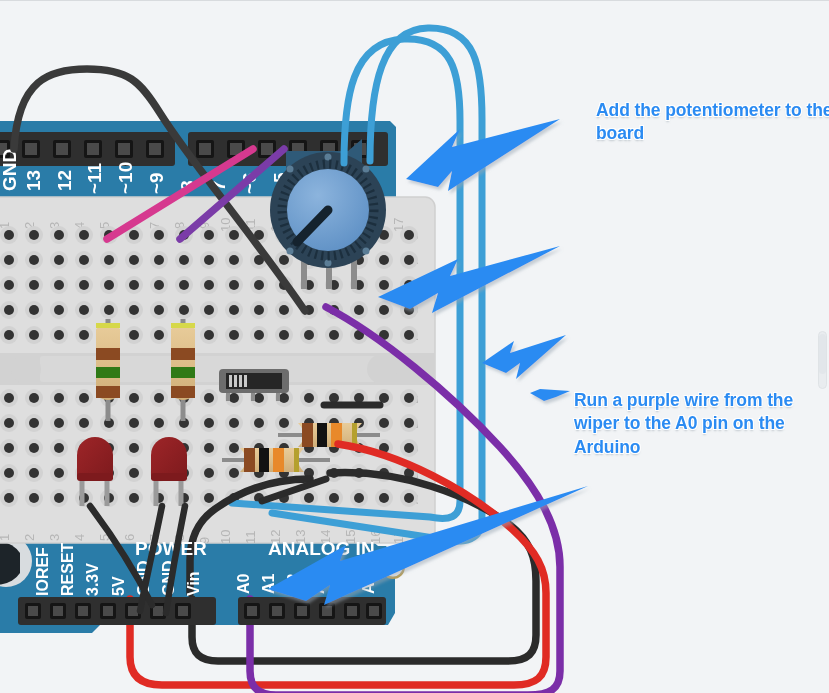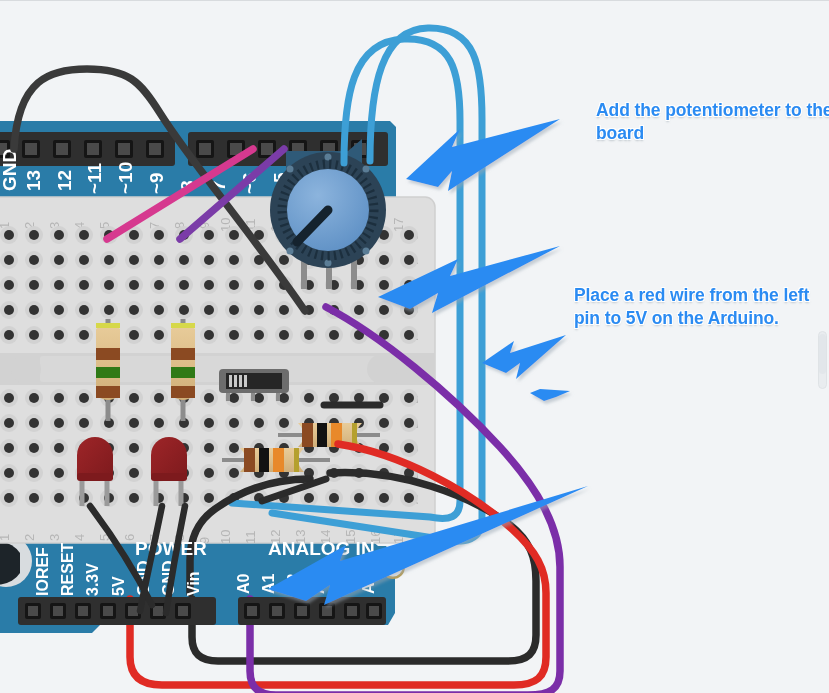--- a/index.html
+++ b/index.html
@@ -764,18 +764,18 @@
 
       <path d="M566 334 L 510 352 L 514 340 L 482 362 L 506 372 L 520 362 L 516 378 Z" fill="#2b8bf2"></path>
 
       <path d="M570 390 L 540 388 L 530 392 L 544 400 L 556 396 Z" fill="#2b8bf2"></path>
 
       <path d="M588 485 L 340 560 L 346 544 L 268 588 L 306 600 L 330 584 L 324 604 Z" fill="#2b8bf2"></path>
     </g>
   </svg>
 
   <div class="note" id="note-0">Add the potentiometer to the board</div>
-  <div class="note" id="note-2">Place a red wire from the left pin to 5V on the Arduino.</div>
+  <div class="note" id="note-3">Run a purple wire from the wiper to the A0 pin on the Arduino</div>
 
   <div id="scrollbar-track"></div>
   <div id="scrollbar-thumb"></div>
 
 </div>
 
 </body></html>

